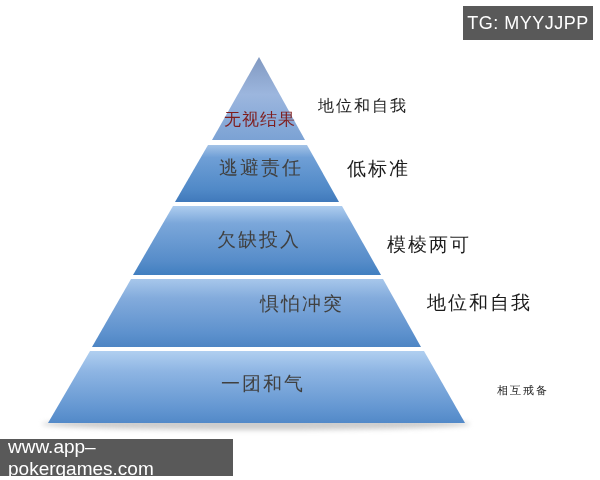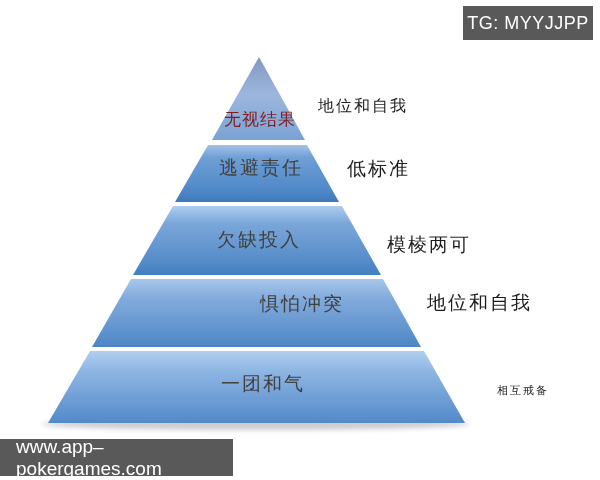--- a/index.html
+++ b/index.html
@@ -53,21 +53,21 @@
   .site-badge {
     position: absolute;
     left: 0; top: 439px;
     width: 233px; height: 37px;
     background: #595959;
     color: #ffffff;
     font-family: "Liberation Sans", "DejaVu Sans", sans-serif;
     font-size: 19px;
     display: flex;
     align-items: center;
-    padding-left: 16px;
+    padding-left: 8px;
     box-sizing: border-box;
   }
 </style>
 </head>
 <body>
 
 <div class="screen">
 
   <svg class="pyramid-svg" viewBox="0 0 600 480">
     <defs>

